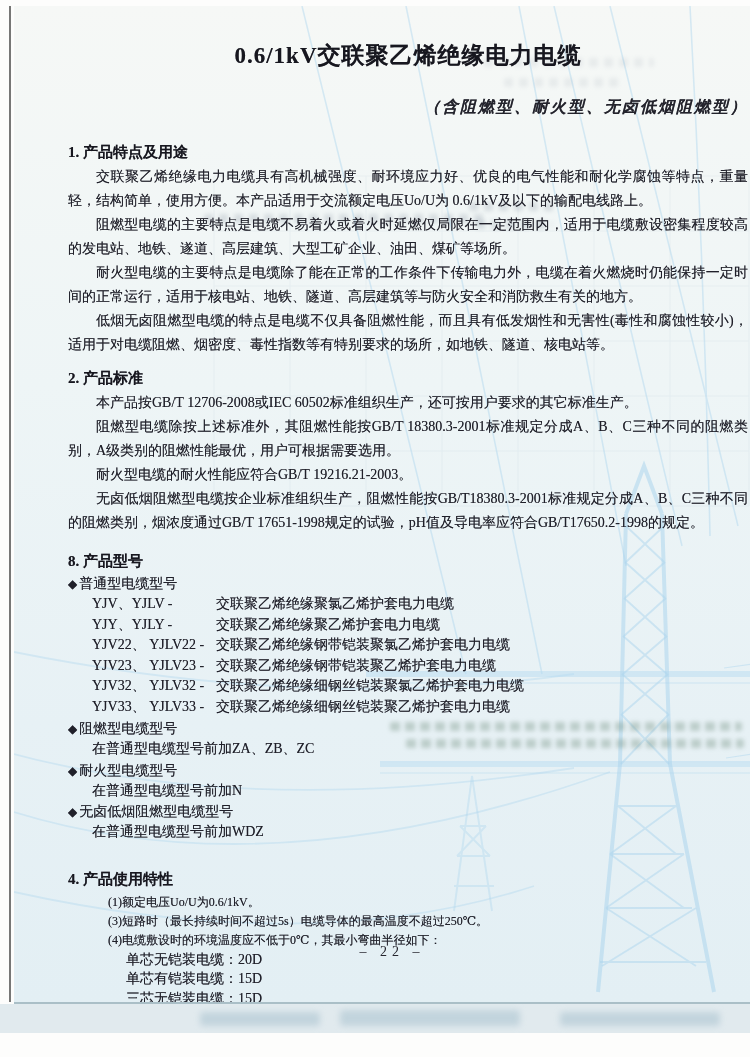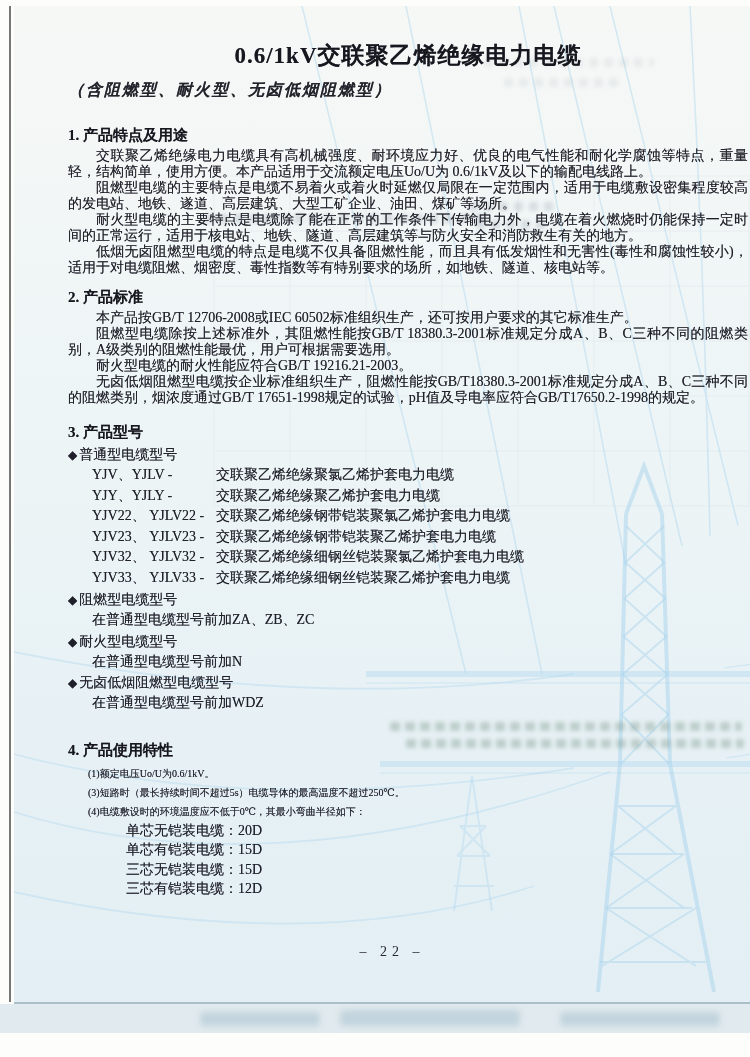--- a/index.html
+++ b/index.html
@@ -20,32 +20,32 @@
   .wm{position:absolute;left:0;top:0;width:738px;height:994px;}
   
   .ghost{position:absolute;height:9px;filter:blur(2px);opacity:.26;border-radius:2px;
         background:repeating-linear-gradient(90deg,#8d98a5 0 9px,rgba(0,0,0,0) 9px 15px);}
   .ghost.green{background:repeating-linear-gradient(90deg,#7f9a8c 0 10px,rgba(0,0,0,0) 10px 15px);opacity:.4;}
   .ghost.faint{opacity:.13;}
   
   .content{position:relative;padding:34px 5px 0 54px;color:#20202a;
         text-shadow:0 0 .4px rgba(20,20,30,.55);}
   .title{font-size:23px;font-weight:bold;text-align:center;margin:0;letter-spacing:1px;color:#17171f;}
-  .subtitle{font-size:16px;text-align:left;margin-top:9px;letter-spacing:2px;
+  .subtitle{font-size:16px;text-align:right;margin-top:26px;letter-spacing:2px;
         font-style:italic;font-weight:bold;color:#23232c;}
   .h2{font-size:15px;font-weight:bold;margin:0;color:#17171f;}
   .m1{margin:25px 0 3px;} .m2{margin:12px 0 3px;} .m3{margin:17px 0 3px;} .m4{margin:28px 0 4px;}
-  .para{margin:0;font-size:14px;line-height:16px;text-indent:2em;text-align:justify;}
+  .para{margin:0;font-size:14px;line-height:24px;text-indent:2em;text-align:justify;}
   .bullet-line{font-size:14px;line-height:20px;margin-top:2px;}
   .diamond{font-size:12px;margin-right:2px;}
   .model-row{display:flex;margin-left:24px;font-size:14px;line-height:20.5px;}
   .model-code{flex:0 0 124px;white-space:nowrap;}
   .model-desc{flex:1;}
   .note-line{margin-left:24px;font-size:14px;line-height:19.5px;}
-  .use-item{margin-left:20px;font-size:10px;line-height:19px;}
+  .use-item{margin-left:40px;font-size:12px;line-height:19px;}
   .bend-item{margin-left:58px;font-size:14px;line-height:19.5px;}
   .page-num{position:absolute;left:0;right:0;top:938px;text-align:center;
         font-size:14px;letter-spacing:5px;color:#26262e;padding-left:17px;}
 </style>
 </head>
 <body>
 
 <div class="scan">
   <div class="left-edge"></div>
 
@@ -129,21 +129,21 @@
       <p class="para">阻燃型电缆的主要特点是电缆不易着火或着火时延燃仅局限在一定范围内，适用于电缆敷设密集程度较高的发电站、地铁、遂道、高层建筑、大型工矿企业、油田、煤矿等场所。</p>
       <p class="para">耐火型电缆的主要特点是电缆除了能在正常的工作条件下传输电力外，电缆在着火燃烧时仍能保持一定时间的正常运行，适用于核电站、地铁、隧道、高层建筑等与防火安全和消防救生有关的地方。</p>
       <p class="para">低烟无卤阻燃型电缆的特点是电缆不仅具备阻燃性能，而且具有低发烟性和无害性(毒性和腐蚀性较小)，适用于对电缆阻燃、烟密度、毒性指数等有特别要求的场所，如地铁、隧道、核电站等。</p>
 
       <h2 class="h2 m2">2. 产品标准</h2>
       <p class="para">本产品按GB/T 12706-2008或IEC 60502标准组织生产，还可按用户要求的其它标准生产。</p>
       <p class="para">阻燃型电缆除按上述标准外，其阻燃性能按GB/T 18380.3-2001标准规定分成A、B、C三种不同的阻燃类别，A级类别的阻燃性能最优，用户可根据需要选用。</p>
       <p class="para">耐火型电缆的耐火性能应符合GB/T 19216.21-2003。</p>
       <p class="para">无卤低烟阻燃型电缆按企业标准组织生产，阻燃性能按GB/T18380.3-2001标准规定分成A、B、C三种不同的阻燃类别，烟浓度通过GB/T 17651-1998规定的试验，pH值及导电率应符合GB/T17650.2-1998的规定。</p>
 
-      <h2 class="h2 m3">3. 产品型号</h2>
+      <h2 class="h2 m3">8. 产品型号</h2>
 
       <div class="bullet-line">
         <span class="diamond">◆</span><span>普通型电缆型号</span>
       </div>
       <div class="model-row">
         <span class="model-code">YJV、YJLV -</span>
         <span class="model-desc">交联聚乙烯绝缘聚氯乙烯护套电力电缆</span>
       </div>
       <div class="model-row">
         <span class="model-code">YJY、YJLY -</span>

